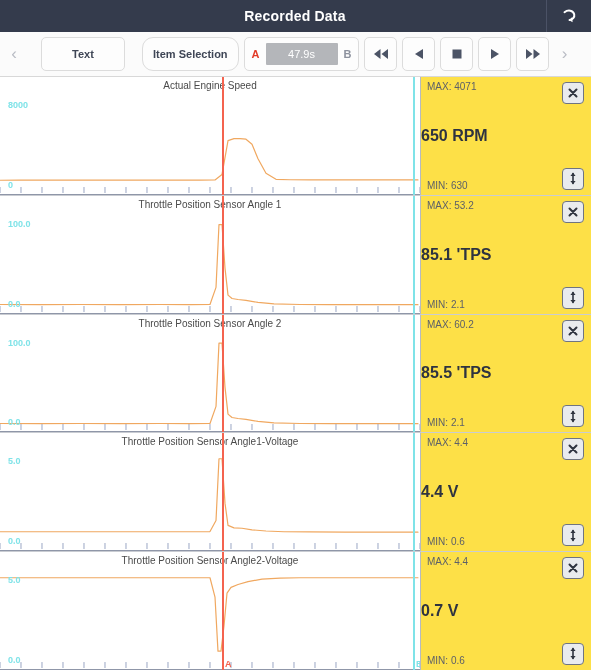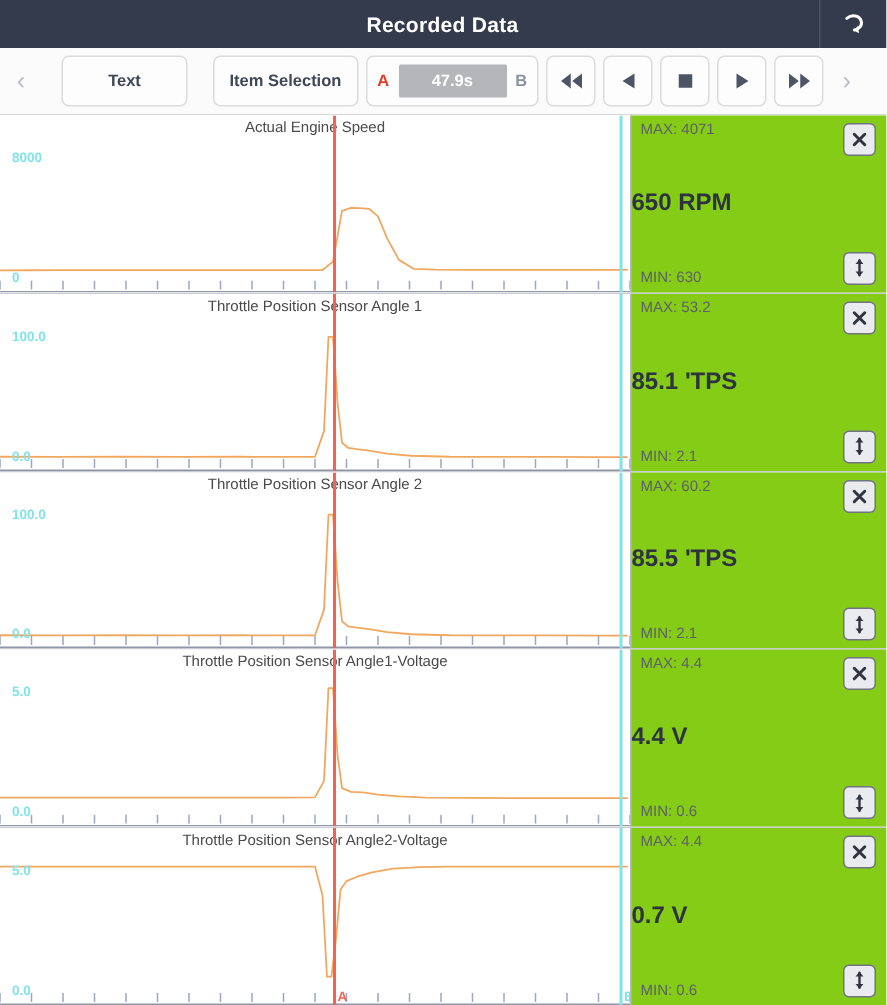--- a/index.html
+++ b/index.html
@@ -34,29 +34,29 @@
   .chev {
     width: 20px; height: 36px; display: flex; align-items: center; justify-content: center;
     color: #b9bcc4; font-size: 17px; font-weight: 500; flex: 0 0 20px;
   }
   .tbtn {
     height: 34px; border: 1px solid #dcdcdc; border-radius: 5px; background: #fdfdfd;
     display: flex; align-items: center; justify-content: center;
     font-size: 11px; font-weight: bold; color: #3f4656; padding: 0 10px; margin-left: 12px;
   }
   .tbtn-text { min-width: 84px; }
-  .tbtn-item { min-width: 90px; }
+  .tbtn-item { min-width: 90px; border-radius: 11px; }
   .ab-group {
     height: 34px; border: 1px solid #dcdcdc; border-radius: 5px; background: #fdfdfd;
     display: flex; align-items: center; padding: 0 7px; gap: 6px;
   }
   .ab-a { font-size: 11px; font-weight: bold; color: #e23b28; }
   .ab-b { font-size: 11px; font-weight: bold; color: #8d929e; }
   .ab-time {
-    background: #b4b6ba; color: #ffffff; font-size: 11px; font-weight: bold;
+    background: #b4b6ba; color: #ffffff; font-size: 11px; font-weight: normal;
     padding: 5px 16px; min-width: 72px; text-align: center; border-radius: 1px;
   }
   .pbtn {
     width: 33px; height: 34px; border: 1px solid #dcdcdc; border-radius: 5px;
     background: #fdfdfd; display: flex; align-items: center; justify-content: center;
   }
   .pbtn svg { display: block; }
 
   
   .charts { flex: 1 1 auto; display: flex; flex-direction: column; background: #ffffff; }
@@ -93,21 +93,21 @@
     position: absolute; bottom: 1px; font-size: 9px; font-weight: bold; z-index: 6;
   }
   .axis-label.a { color: #f4634f; }
   .axis-label.b { color: #7fe3e8; }
   .xaxis {
     position: absolute; left: 0; right: 0; bottom: 0; height: 8px; z-index: 3;
   }
   .xaxis svg { display: block; width: 100%; height: 8px; }
 
   .sidepanel {
-    flex: 1 1 auto; background: #84cc16; border-left: 1px solid #b7bac0;
+    flex: 1 1 auto; background: #fde047; border-left: 1px solid #b7bac0;
     position: relative; display: flex; flex-direction: column;
     justify-content: space-between; padding: 4px 6px;
   }
   .side-max, .side-min { font-size: 10px; color: #5d6068; }
   .side-value {
     position: absolute; left: 0; right: 40px; top: 50%;
     transform: translateY(-50%); text-align: left;
     font-size: 16px; font-weight: bold; color: #2e3340;
   }
   .icon-btn {

